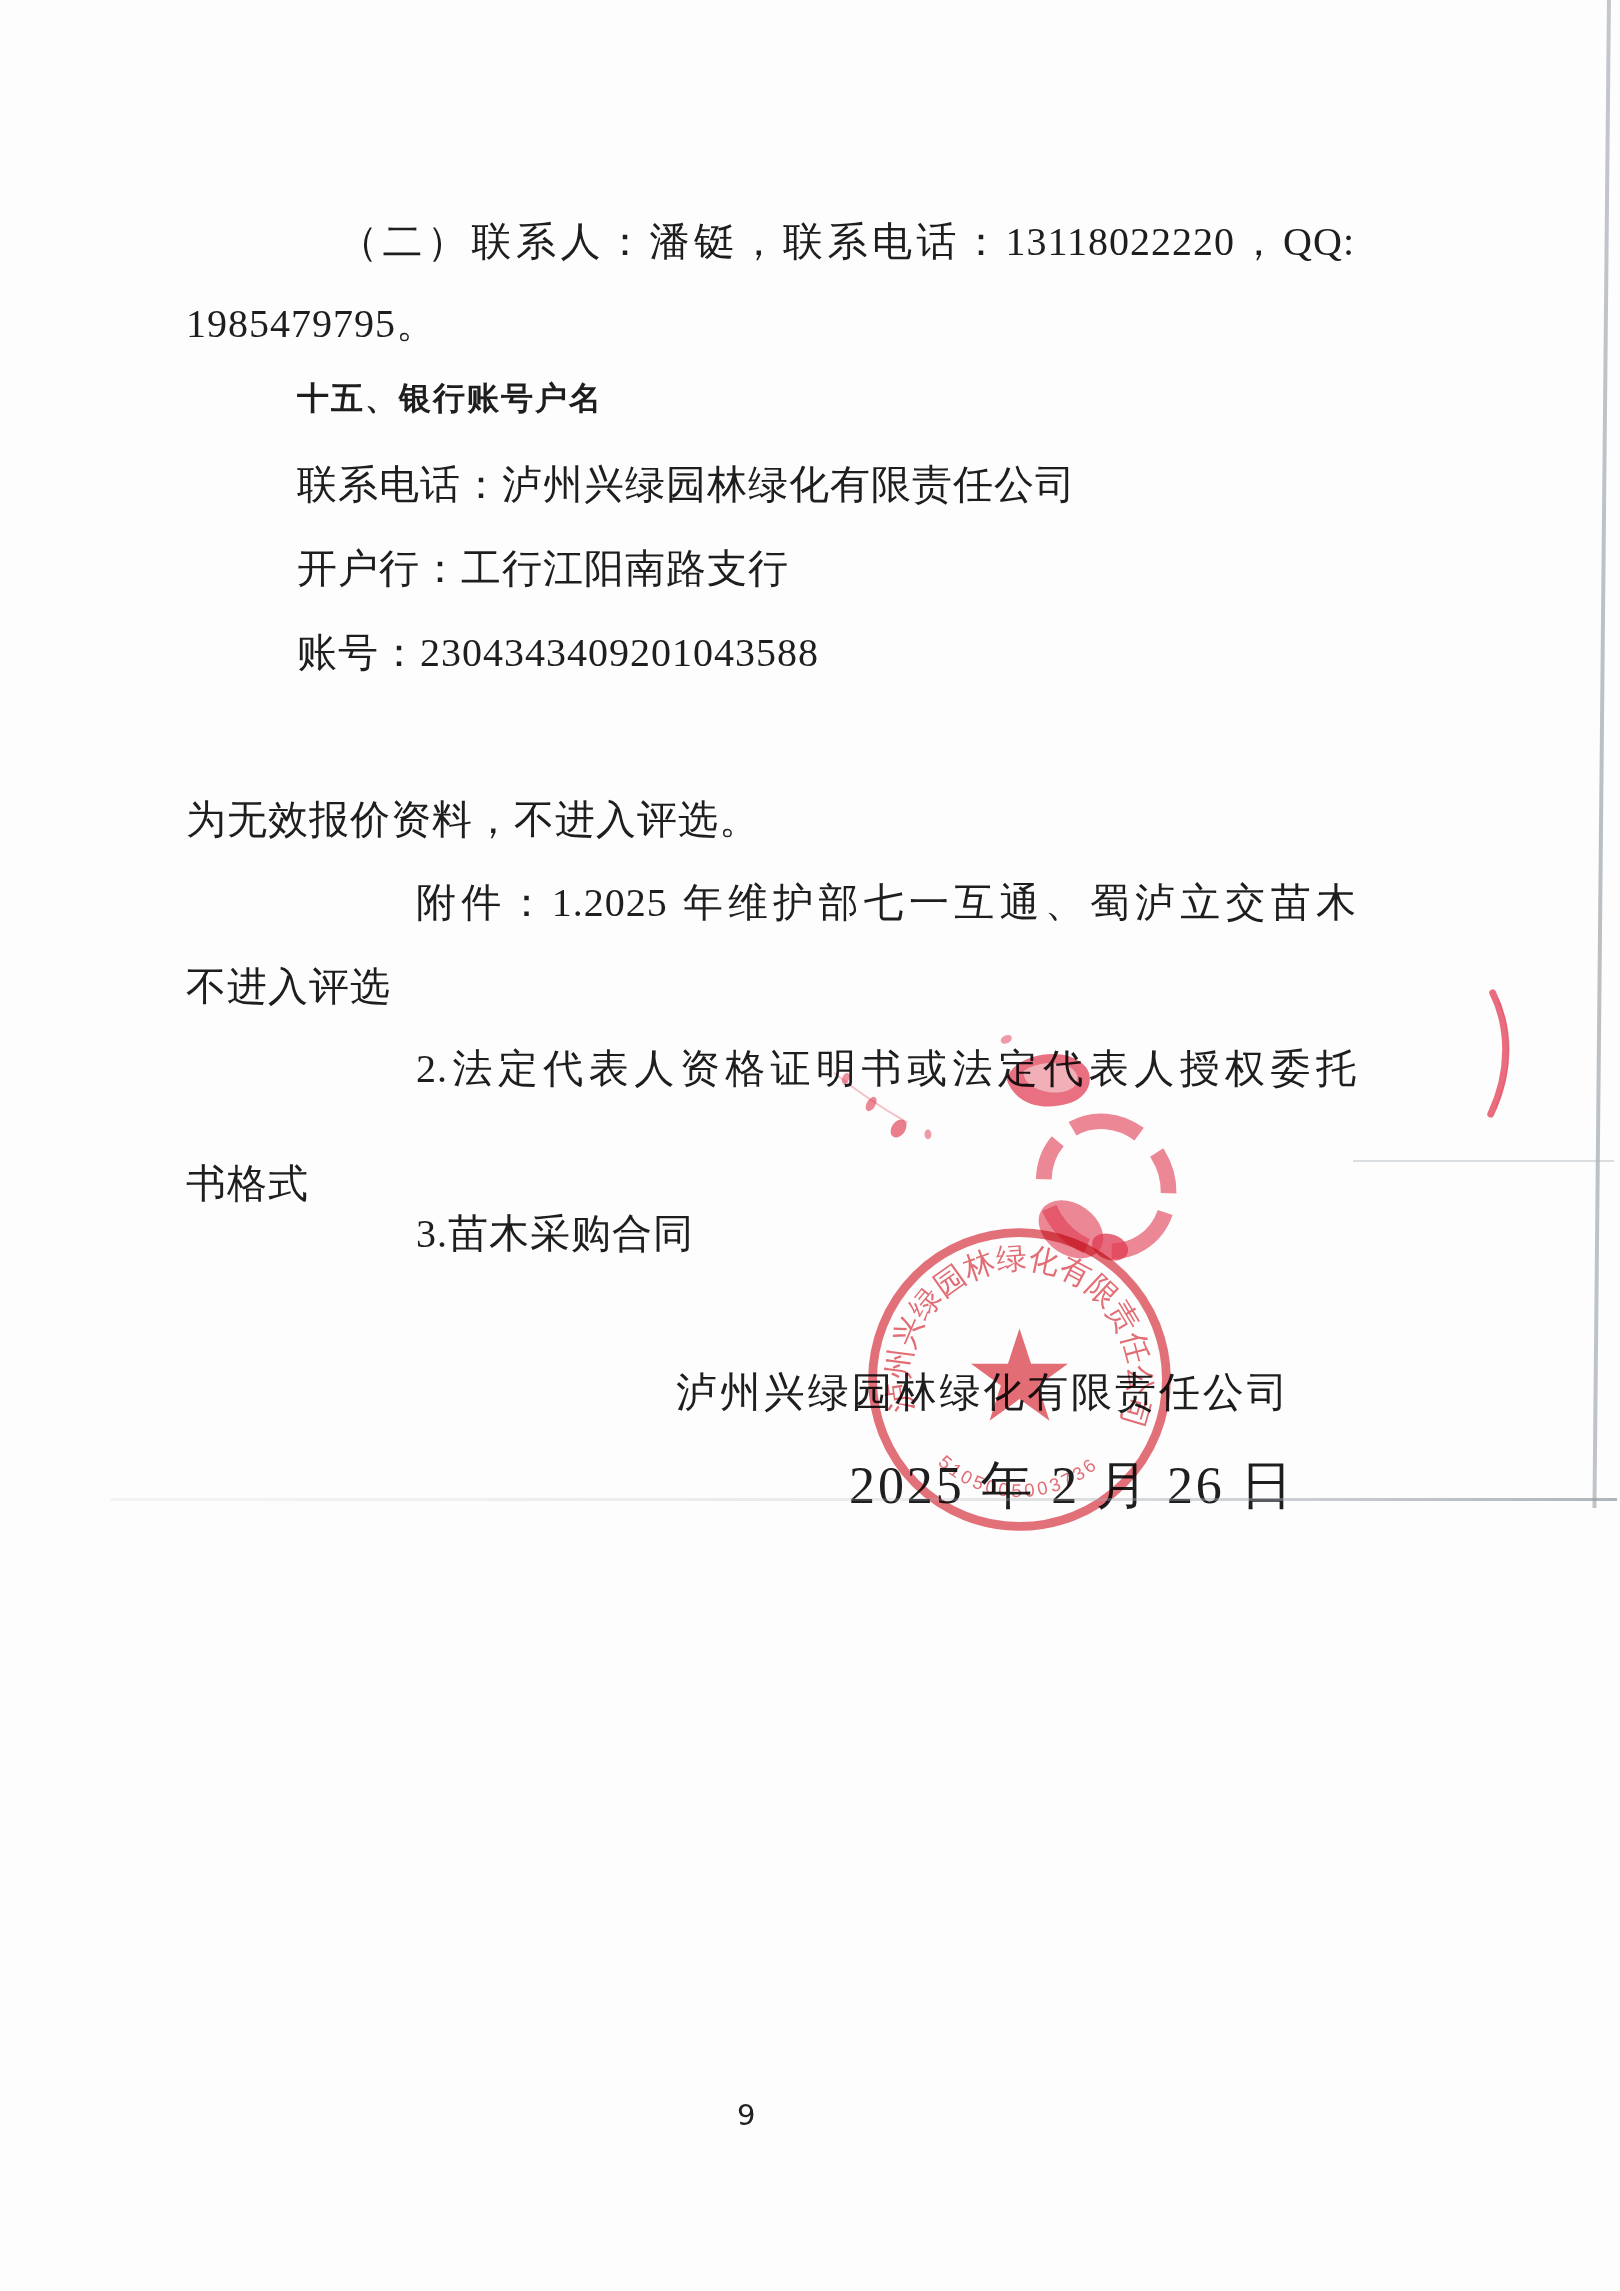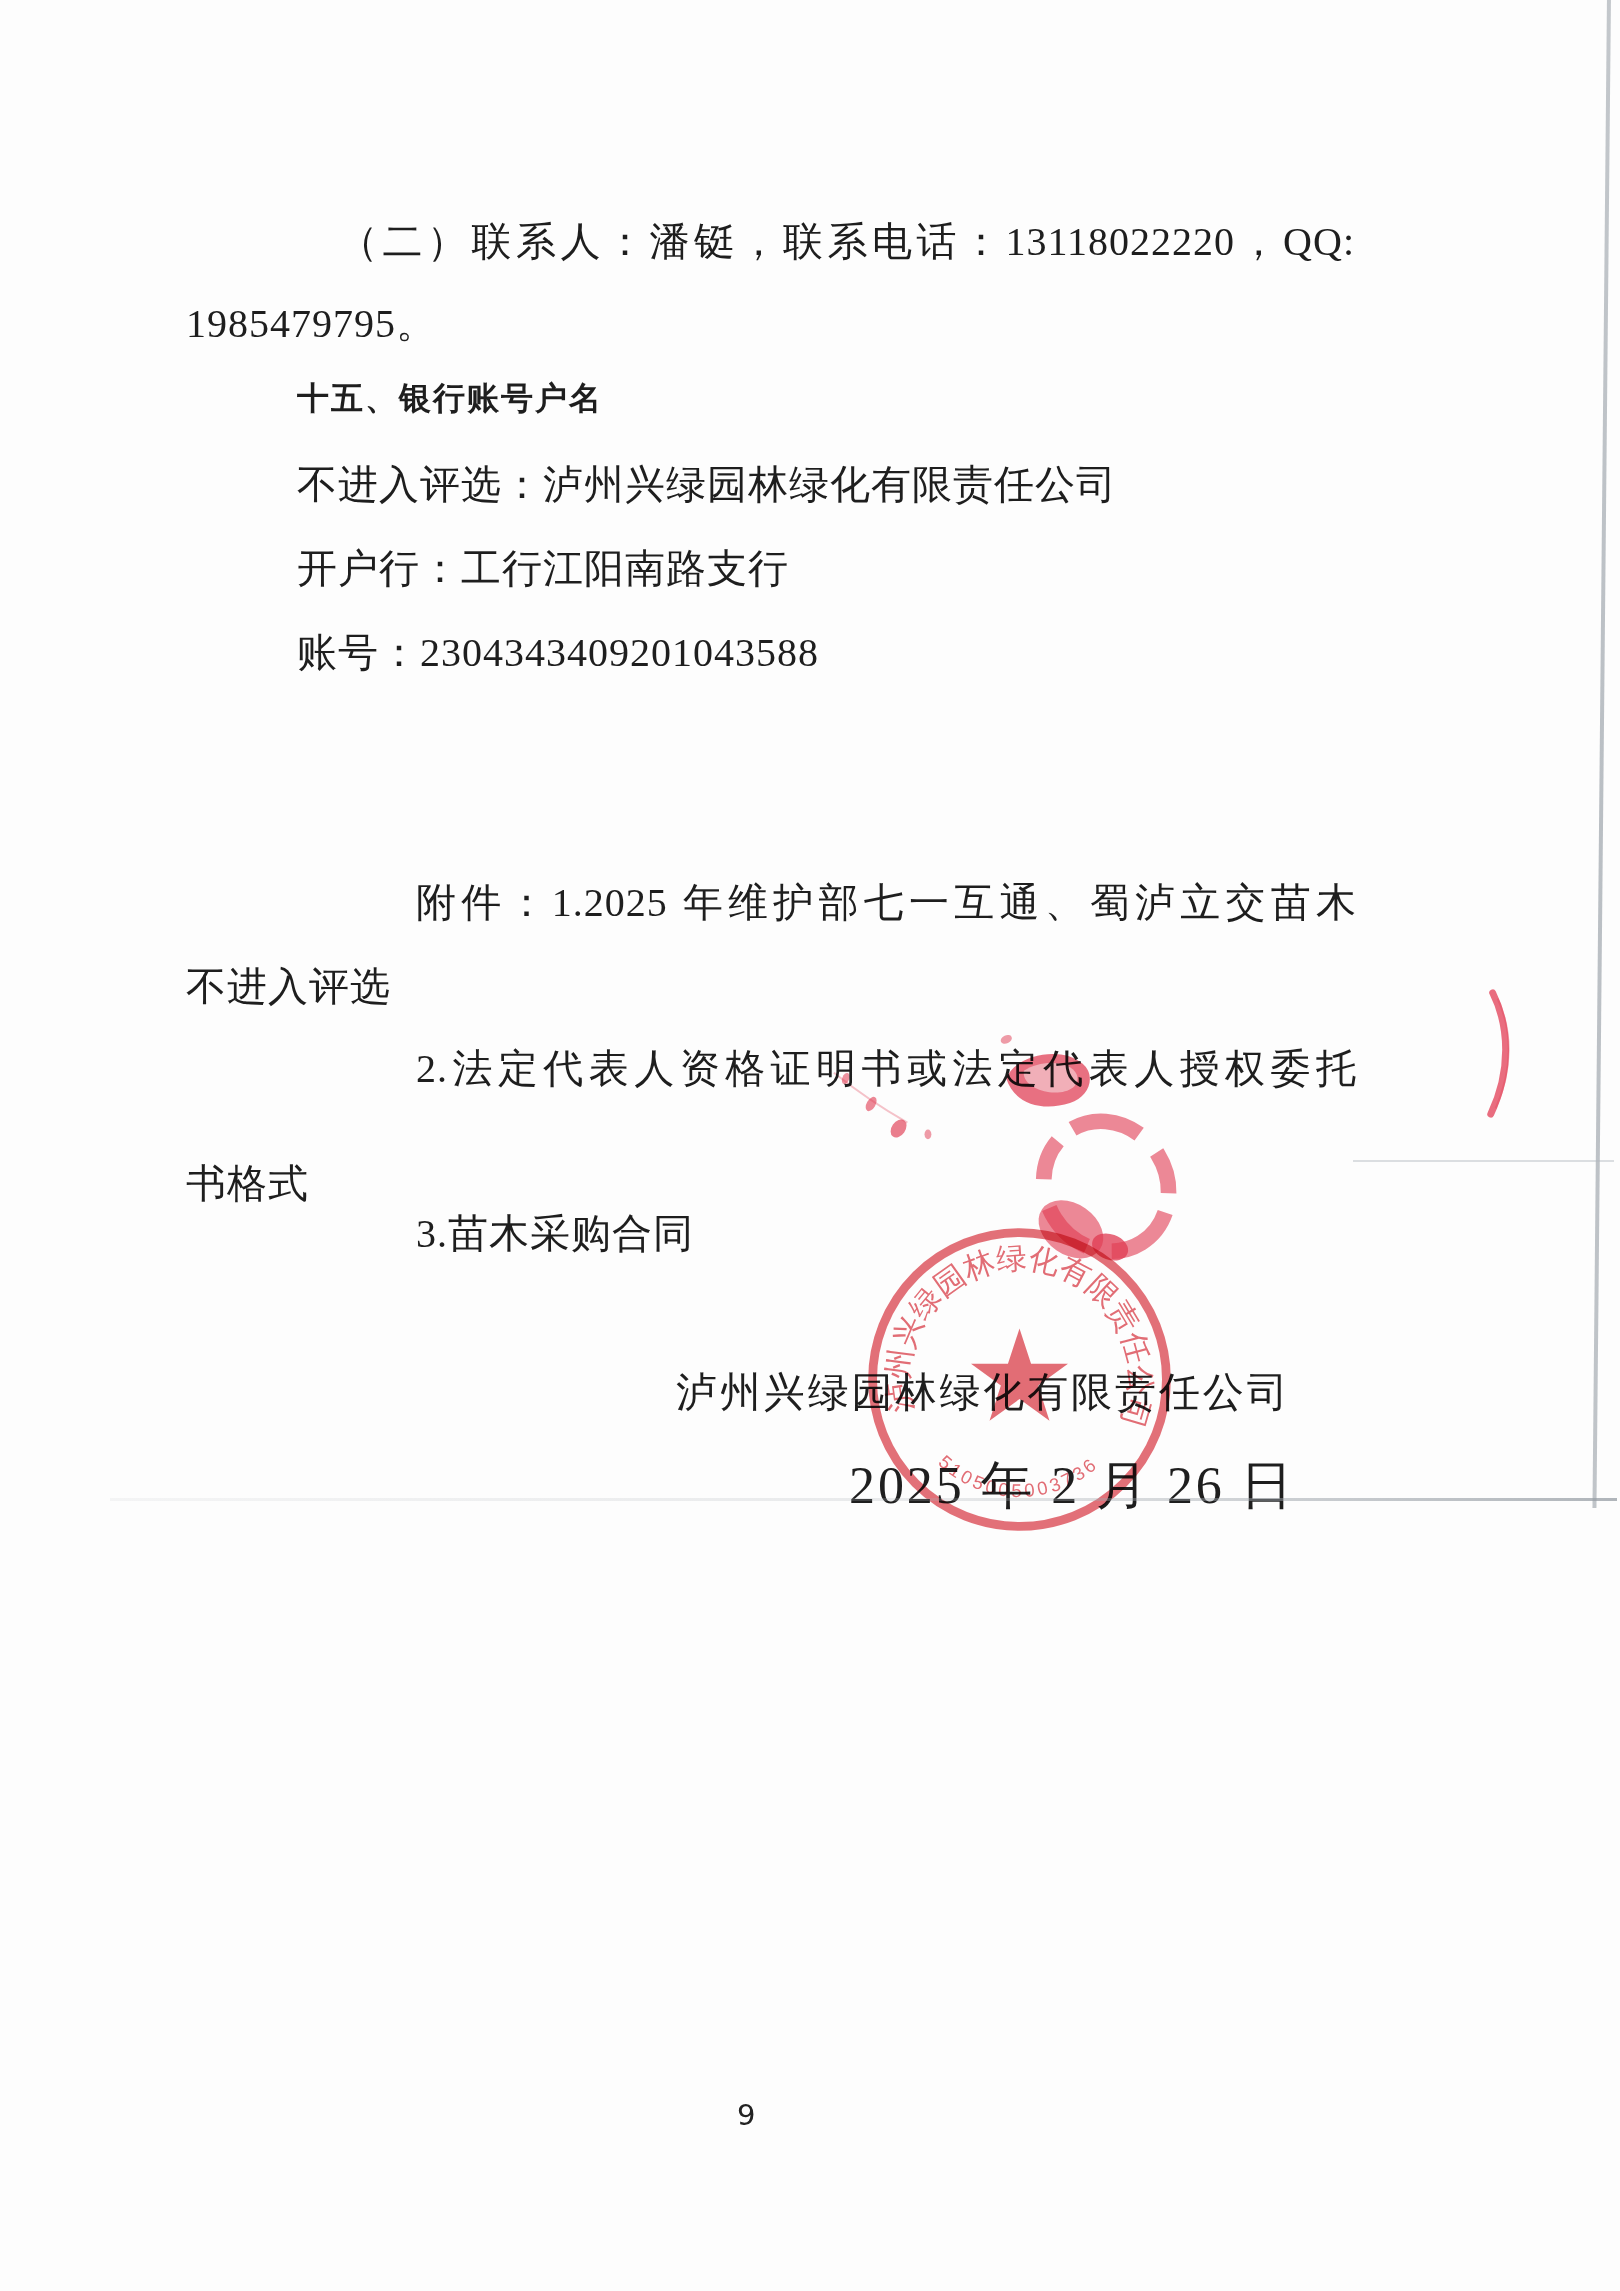--- a/index.html
+++ b/index.html
@@ -83,27 +83,28 @@
 <body>
 
 <div class="page">
 
   <div class="line justify" style="top:218px;left:338px;width:1017px;">（二）联系人：潘铤，联系电话：13118022220，QQ:</div>
 
   <div class="line" style="top:300px;left:186px;">1985479795。</div>
 
   <div class="line heading" style="top:380px;left:297px;">十五、银行账号户名</div>
 
-  <div class="line" style="top:461px;left:297px;">不进入评选：泸州兴绿园林绿化有限责任公司</div>
+  <div class="line" style="top:461px;left:297px;">联系电话：泸州兴绿园林绿化有限责任公司</div>
 
   <div class="line" style="top:545px;left:297px;">开户行：工行江阳南路支行</div>
 
   <div class="line" style="top:629px;left:297px;">账号：2304343409201043588</div>
 
 
+  <div class="line" style="top:796px;left:186px;">为无效报价资料，不进入评选。</div>
 
   <div class="line justify" style="top:879px;left:416px;width:941px;">附件：1.2025 年维护部七一互通、蜀泸立交苗木</div>
 
   <div class="line" style="top:963px;left:186px;">不进入评选</div>
 
   <div class="line justify" style="top:1045px;left:416px;width:941px;">2.法定代表人资格证明书或法定代表人授权委托</div>
 
   <div class="line" style="top:1127px;left:186px;margin-top:33px;">书格式</div>
 
   <div class="line" style="top:1210px;left:416px;">3.苗木采购合同</div>

